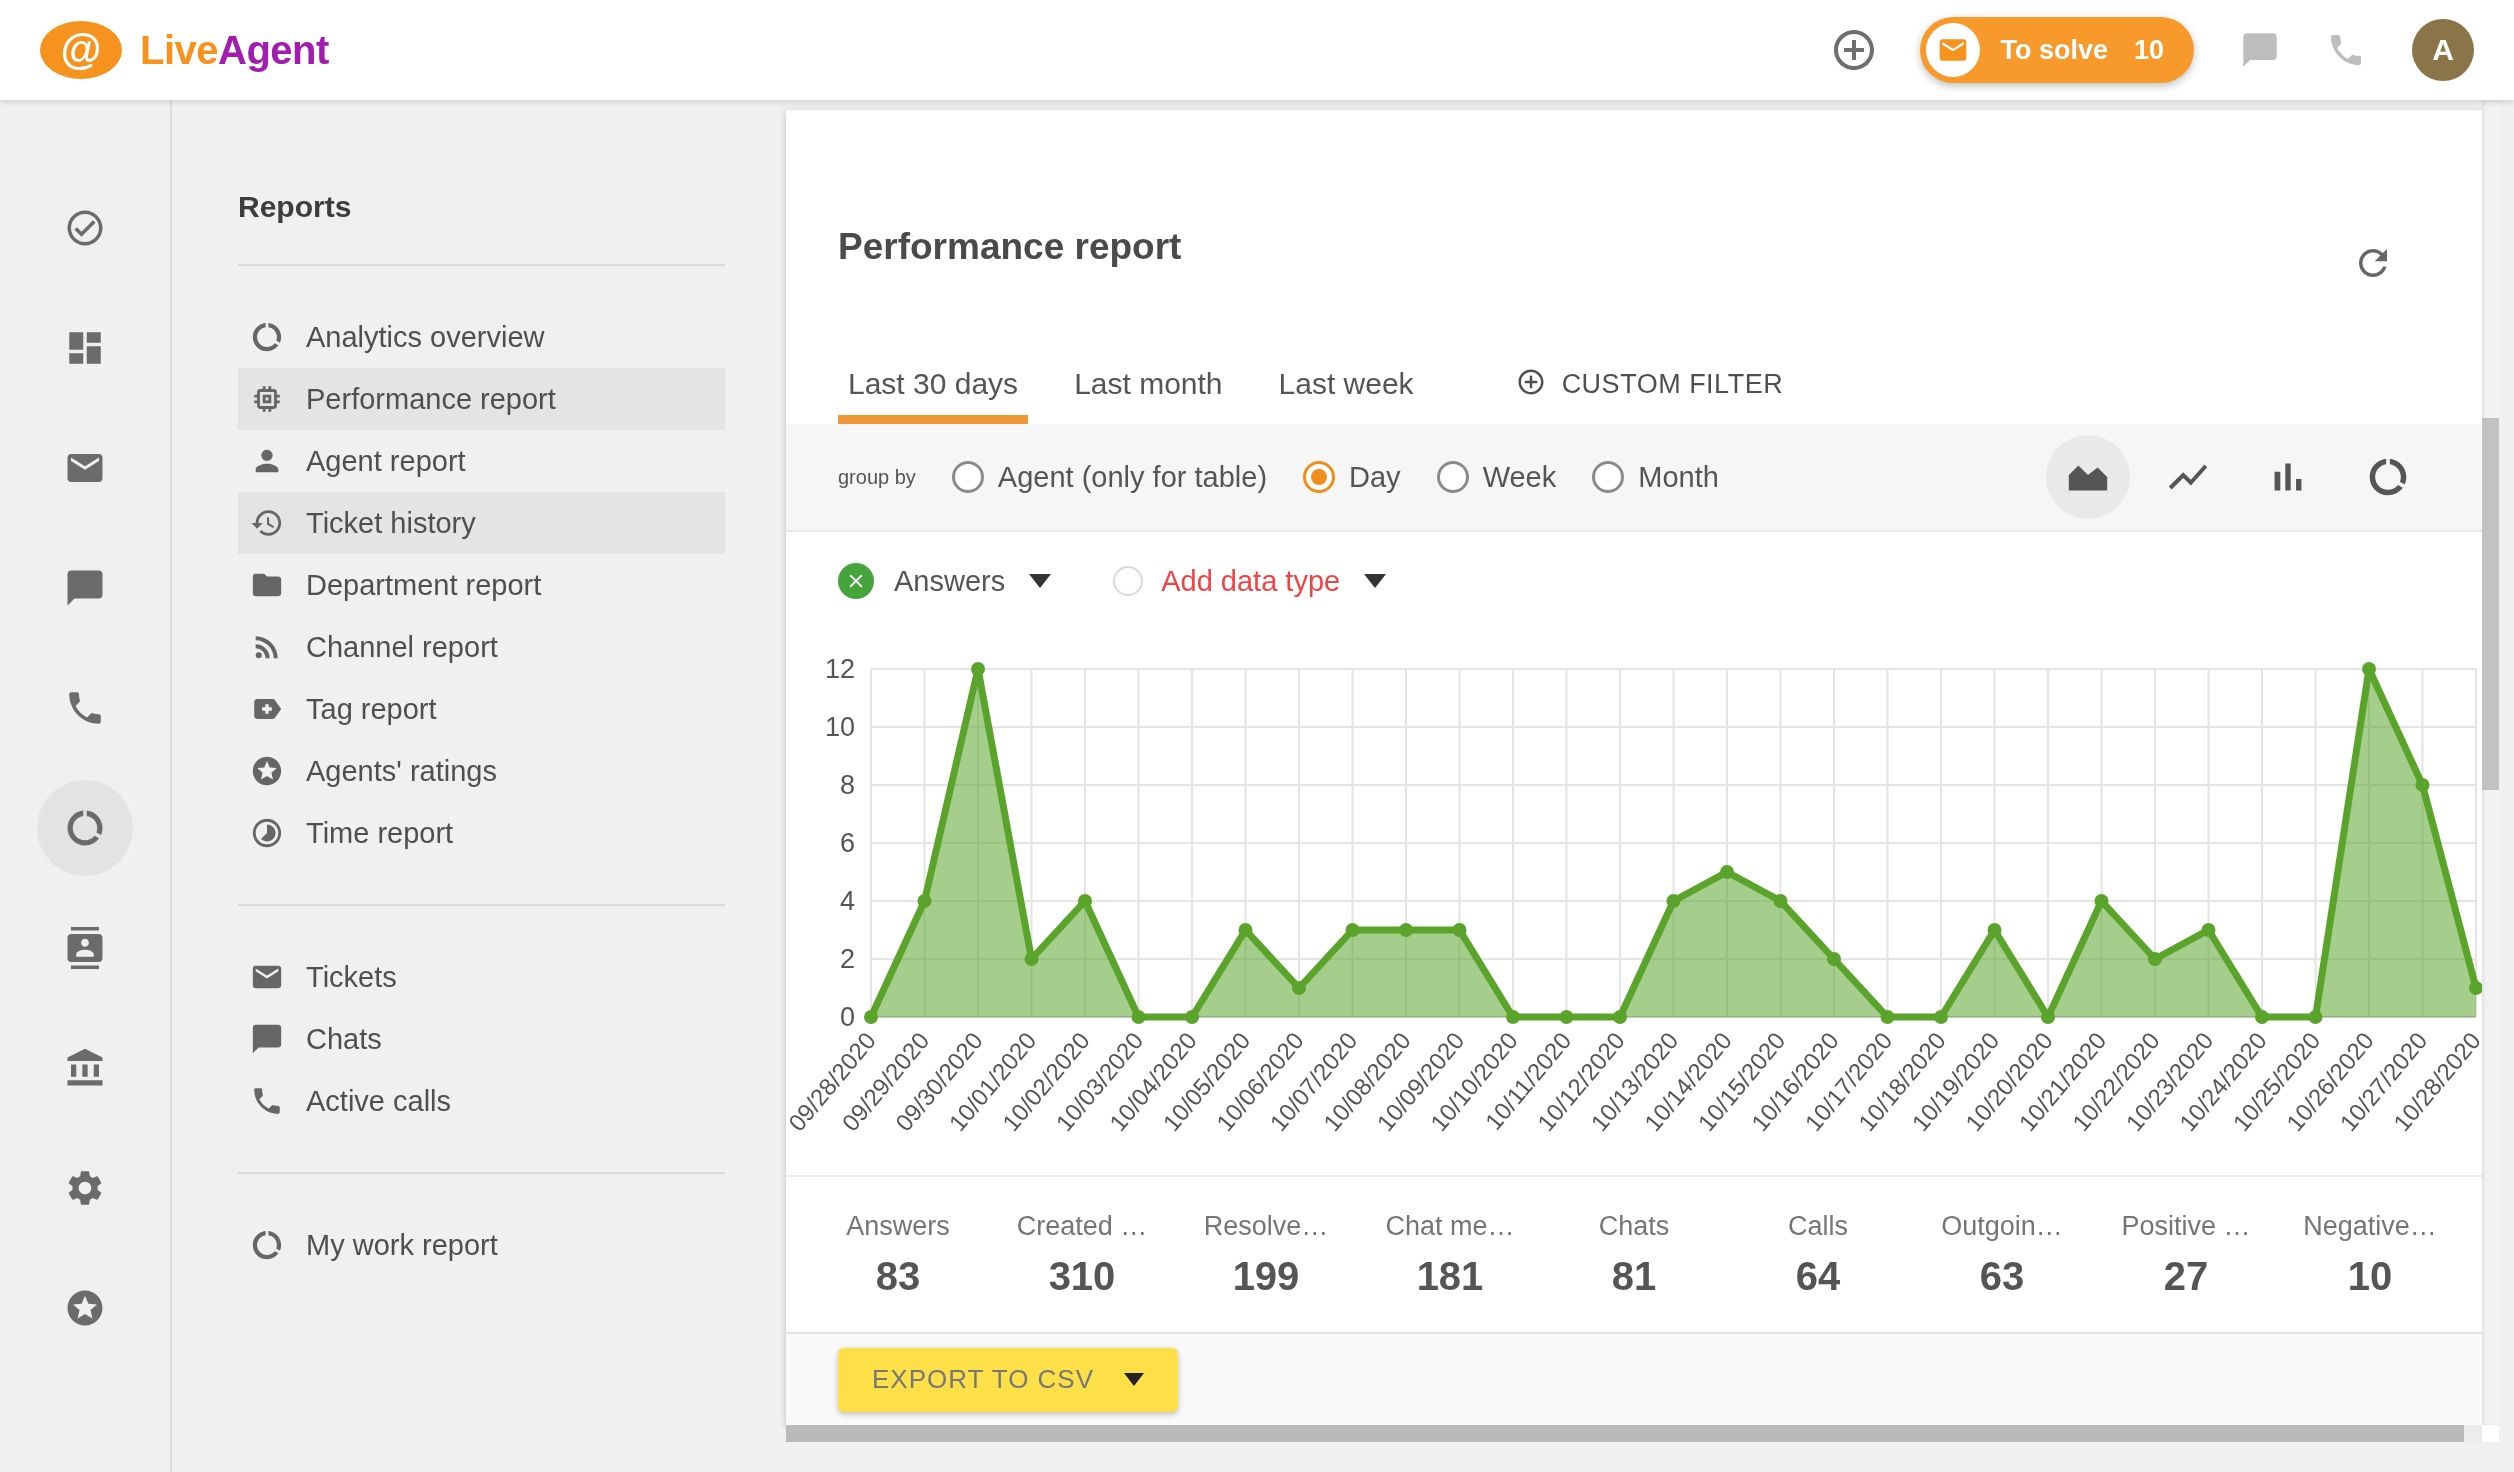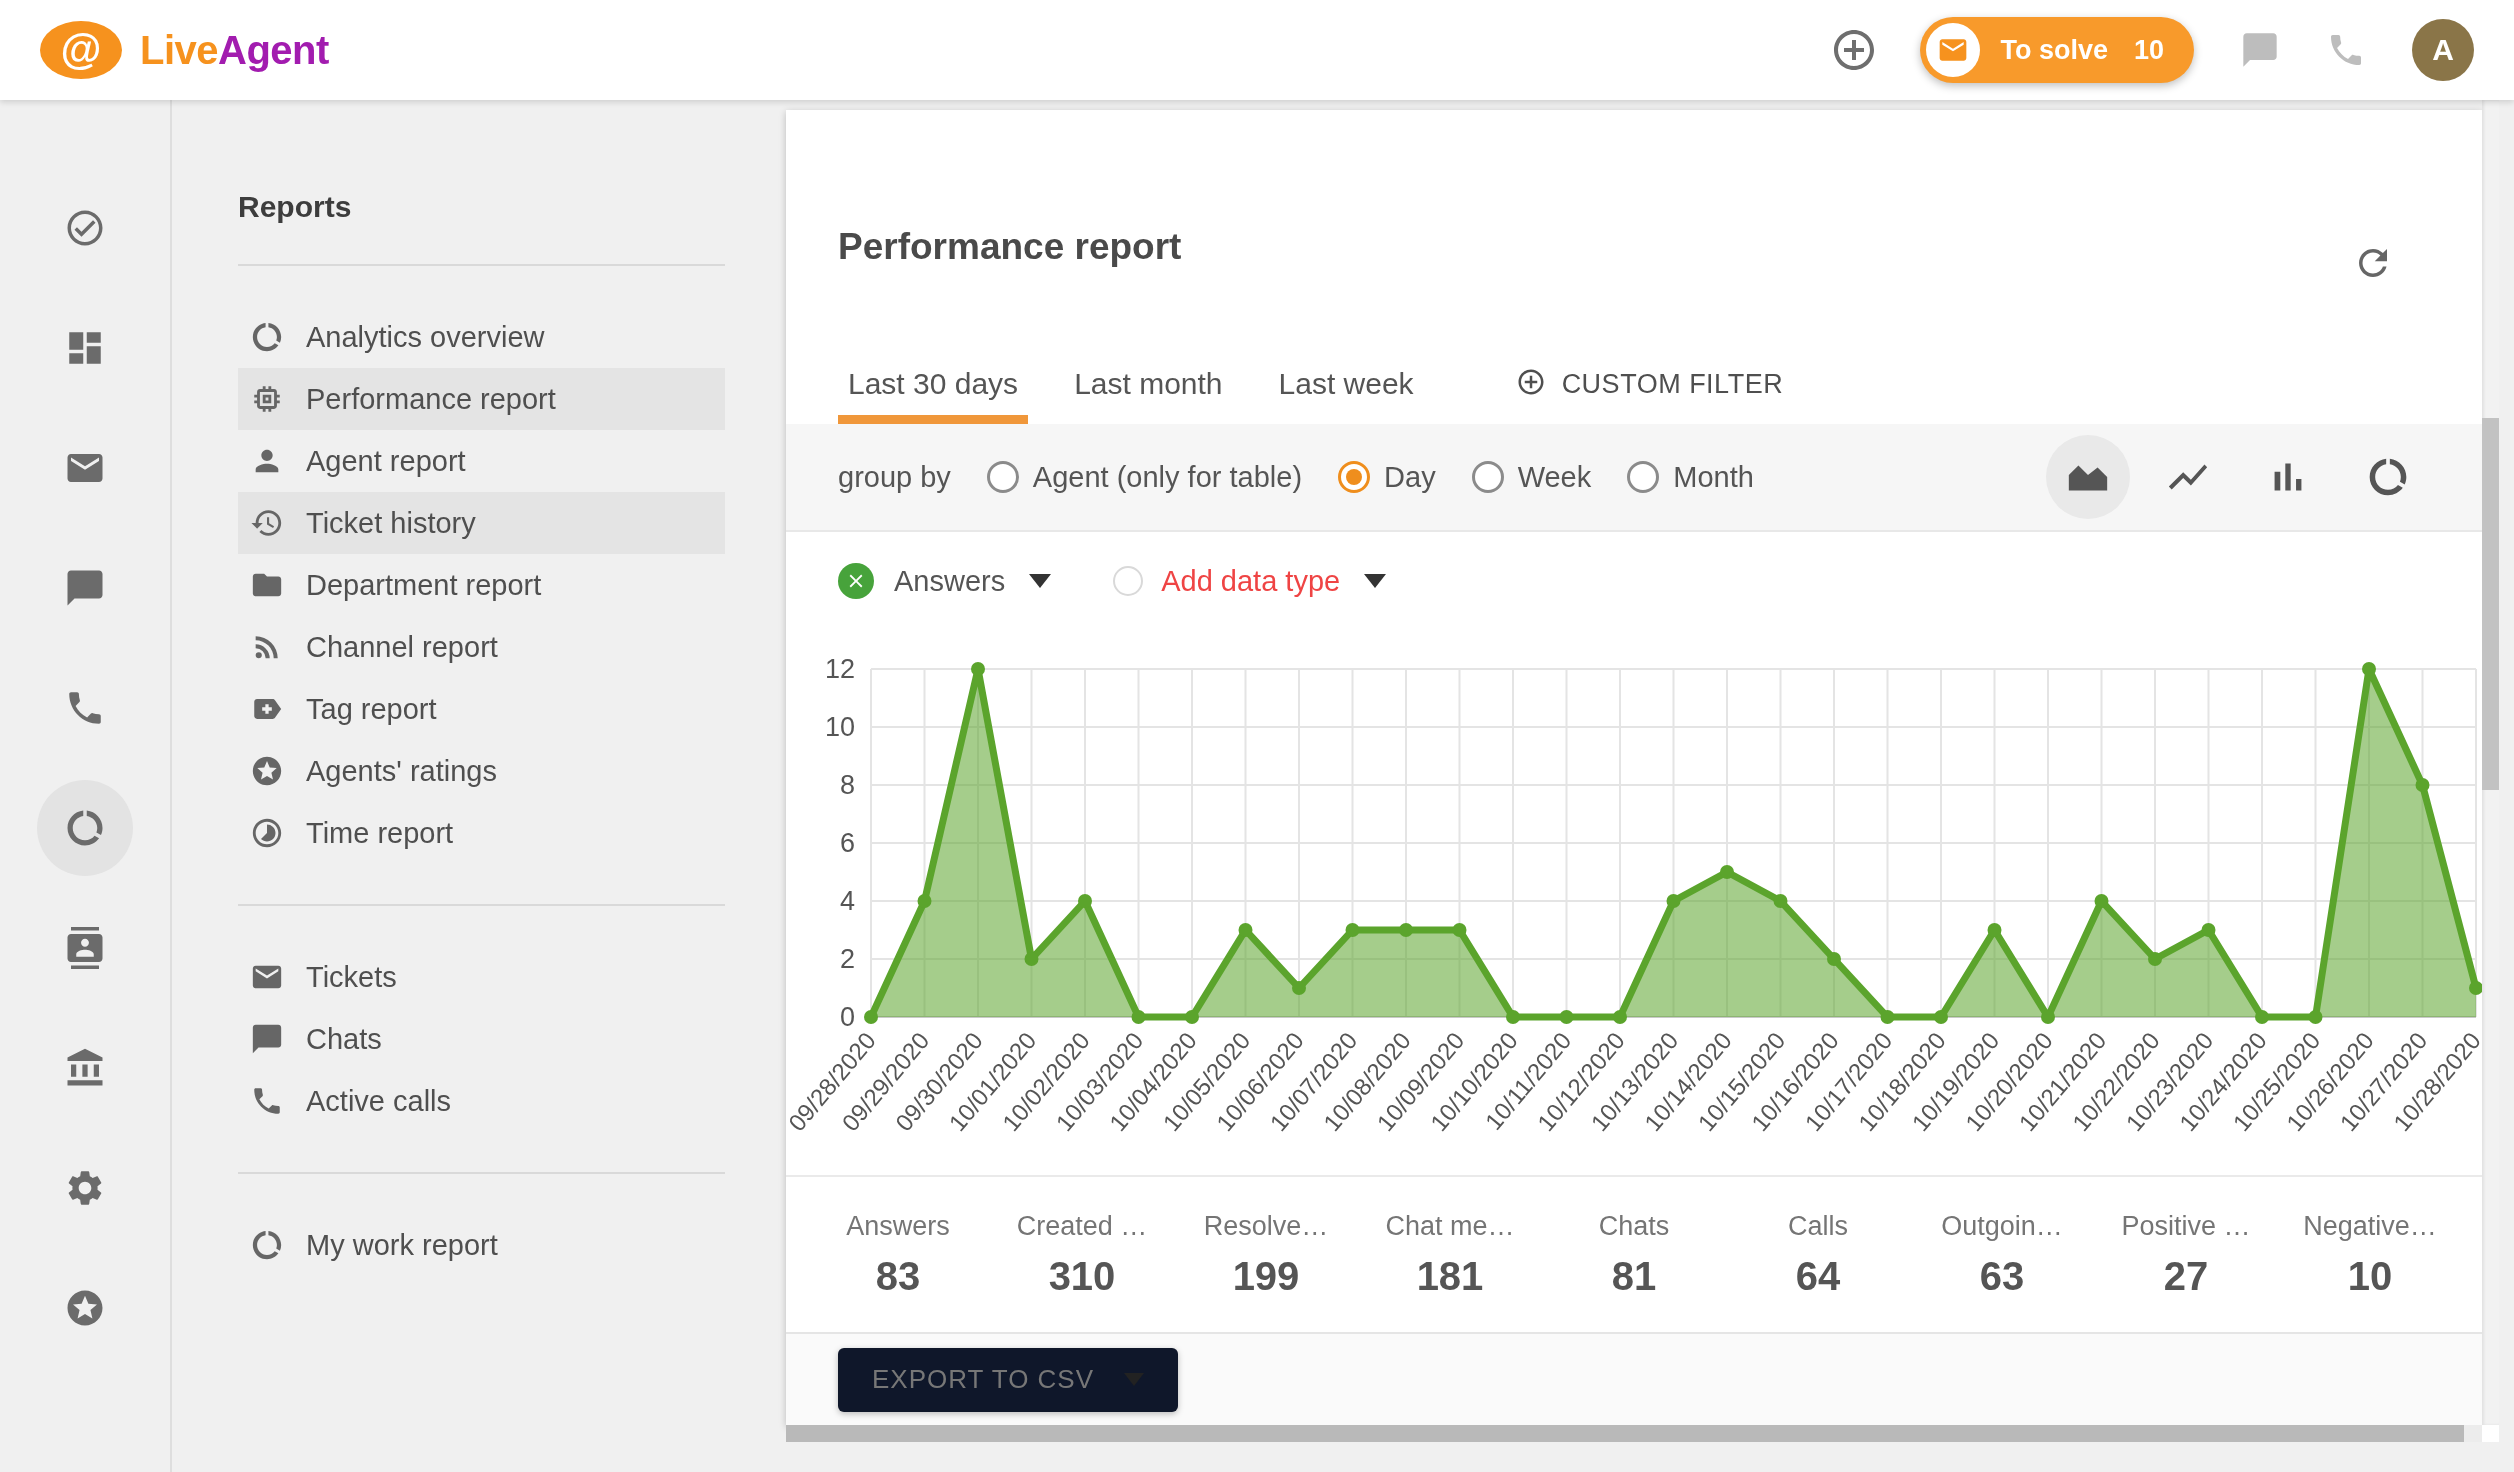--- a/index.html
+++ b/index.html
@@ -56,21 +56,21 @@
   .report-title { padding-top:116px; font-size:37px; font-weight:bold; color:#4a4a4a; }
   .refresh-btn { position:absolute; right:88px; top:132px; color:#666; display:flex; cursor:pointer; }
   .tabs { position:absolute; left:52px; right:52px; bottom:0; height:80px; display:flex; align-items:center; }
   .tab { height:100%; display:flex; align-items:center; padding:0 10px; margin-right:36px;
     font-size:30px; color:#555; cursor:pointer; position:relative; white-space:nowrap; }
   .tab.active::after { content:""; position:absolute; left:0; right:0; bottom:0; height:9px; background:#f0973a; }
   .custom-filter { margin-left:56px; display:flex; align-items:center; gap:16px; color:#4f4f4f; cursor:pointer; }
   .cf-label { font-size:27px; letter-spacing:0.5px; white-space:nowrap; }
   .groupby { flex:none; height:108px; background:#f6f6f6; border-bottom:2px solid #e8e8e8;
     display:flex; align-items:center; padding:0 52px; }
-  .gb-label { font-size:29px; color:#555; }
+  .gb-label { font-size:20px; color:#555; }
   .radio-opt { display:flex; align-items:center; margin-left:36px; cursor:pointer; }
   .radio { width:32px; height:32px; border-radius:50%; border:3px solid #8b8b8b;
     display:flex; align-items:center; justify-content:center; background:#fff; }
   .radio-opt.sel .radio { border-color:#ef8e1d; }
   .radio-opt.sel .radio::after { content:""; width:16px; height:16px; border-radius:50%; background:#ef8e1d; }
   .radio-label { font-size:29px; color:#555; margin-left:14px; white-space:nowrap; }
   .chart-tools { margin-left:auto; display:flex; align-items:center; gap:16px; }
   .tool { width:84px; height:84px; border-radius:50%; display:flex; align-items:center; justify-content:center;
     color:#555; cursor:pointer; }
   .tool.active { background:#e9e9e9; }
@@ -83,21 +83,21 @@
   .adddt { display:flex; align-items:center; margin-left:62px; cursor:pointer; }
   .adddt-circle { width:30px; height:30px; border-radius:50%; border:2px solid #d9d9d9; }
   .adddt-label { font-size:29px; color:#ef4444; margin-left:18px; }
   .chartwrap { flex:1; position:relative; overflow:hidden; }
   .stats { flex:none; height:157px; border-top:2px solid #eaeaea; display:flex; padding:0 20px; }
   .stat { flex:1; display:flex; flex-direction:column; align-items:center; justify-content:center; }
   .stat-label { font-size:27px; color:#757575; white-space:nowrap; }
   .stat-value { font-size:40px; font-weight:bold; color:#555; margin-top:12px; }
   .exportrow { flex:none; height:93px; background:#fafafa; border-top:2px solid #e5e5e5;
     display:flex; align-items:center; padding:0 52px; }
-  .export-btn { background:#0f172a; border-radius:6px; box-shadow:0 2px 6px rgba(0,0,0,0.25);
+  .export-btn { background:#fde047; border-radius:6px; box-shadow:0 2px 6px rgba(0,0,0,0.25);
     padding:0 34px; height:64px; display:flex; align-items:center; cursor:pointer; }
   .export-label { font-size:26px; color:#777; letter-spacing:1px; }
   .export-btn .caret { border-top-color:#222; margin-left:30px;
     border-left-width:10px; border-right-width:10px; border-top-width:13px; }
   
   .hscroll { position:absolute; left:786px; top:1325px; width:1696px; height:17px; background:#ececec; }
   .hscroll .thumb { position:absolute; left:0; top:0; height:100%; width:1678px; background:#b9b9b9; }
   .vscroll { position:absolute; left:2482px; top:0; width:17px; height:1325px; background:#f2f2f2;
     box-shadow:inset 2px 0 3px rgba(0,0,0,0.07); }
   .vscroll .thumb { position:absolute; left:0; top:318px; width:100%; height:372px; background:#c2c2c2; }

